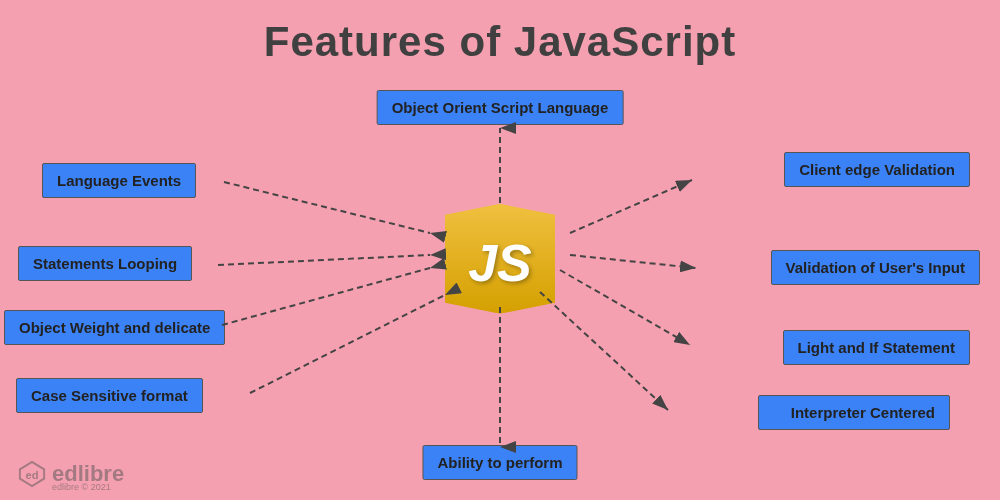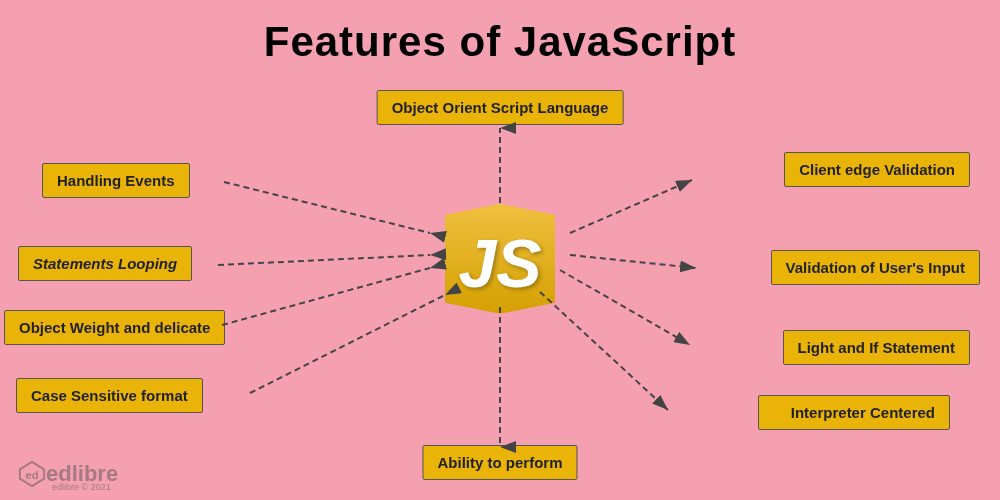--- a/index.html
+++ b/index.html
@@ -9,21 +9,21 @@
       background: #f5a0b0;
       font-family: Arial, sans-serif;
       position: relative;
       overflow: hidden;
     }
 
     #title {
       text-align: center;
       font-size: 42px;
       font-weight: bold;
-      color: #000000;
+      color: #404040;
       padding-top: 18px;
       letter-spacing: 1px;
     }
 
     
     .js-logo {
       position: absolute;
       left: 50%;
       top: 50%;
       transform: translate(-50%, -42%);
@@ -36,32 +36,32 @@
       height: 110px;
       background: linear-gradient(to bottom, #f0c040, #d4a000);
       position: relative;
       clip-path: polygon(0 10%, 50% 0%, 100% 10%, 100% 90%, 50% 100%, 0 90%);
       display: flex;
       align-items: center;
       justify-content: center;
     }
 
     .js-text {
-      font-size: 68px;
+      font-size: 52px;
       font-weight: 900;
       color: white;
       font-style: italic;
       text-shadow: 2px 2px 4px rgba(0,0,0,0.3);
       margin-top: 8px;
     }
 
     
     .feature-box {
       position: absolute;
-      background: #eab308;
+      background: #3b82f6;
       border: 1.5px solid #555;
       padding: 8px 14px;
       font-size: 15px;
       font-weight: 600;
       color: #222;
       white-space: nowrap;
       border-radius: 2px;
     }
 
     
@@ -74,20 +74,21 @@
       pointer-events: none;
     }
 
     
     .watermark {
       position: absolute;
       bottom: 12px;
       left: 18px;
       display: flex;
       align-items: center;
+      gap: 6px;
       opacity: 0.5;
     }
     .watermark-icon {
       width: 28px;
       height: 28px;
     }
     .watermark-text {
       font-size: 22px;
       font-weight: bold;
       color: #555;
@@ -107,23 +108,23 @@
 <div id="title">Features of JavaScript</div>
 
 <div class="js-logo">
   <div class="js-logo-bg">
     <span class="js-text">JS</span>
   </div>
 </div>
 
 <div class="feature-box" style="left: 50%; top: 90px; transform: translateX(-50%);">Object Orient Script Language</div>
 
-<div class="feature-box" style="left: 42px; top: 163px;">Handling Events</div>
+<div class="feature-box" style="left: 42px; top: 163px;">Language Events</div>
 
-<div class="feature-box" style="left: 18px; top: 246px; font-style: italic;">Statements Looping</div>
+<div class="feature-box" style="left: 18px; top: 246px;">Statements Looping</div>
 
 <div class="feature-box" style="left: 4px; top: 310px;">Object Weight and delicate</div>
 
 <div class="feature-box" style="left: 16px; top: 378px;">Case Sensitive format</div>
 
 <div class="feature-box" style="left: 50%; top: 445px; transform: translateX(-50%);">Ability to perform</div>
 
 <div class="feature-box" style="right: 30px; top: 152px;">Client edge Validation</div>
 
 <div class="feature-box" style="right: 20px; top: 250px;">Validation of User's Input</div>

